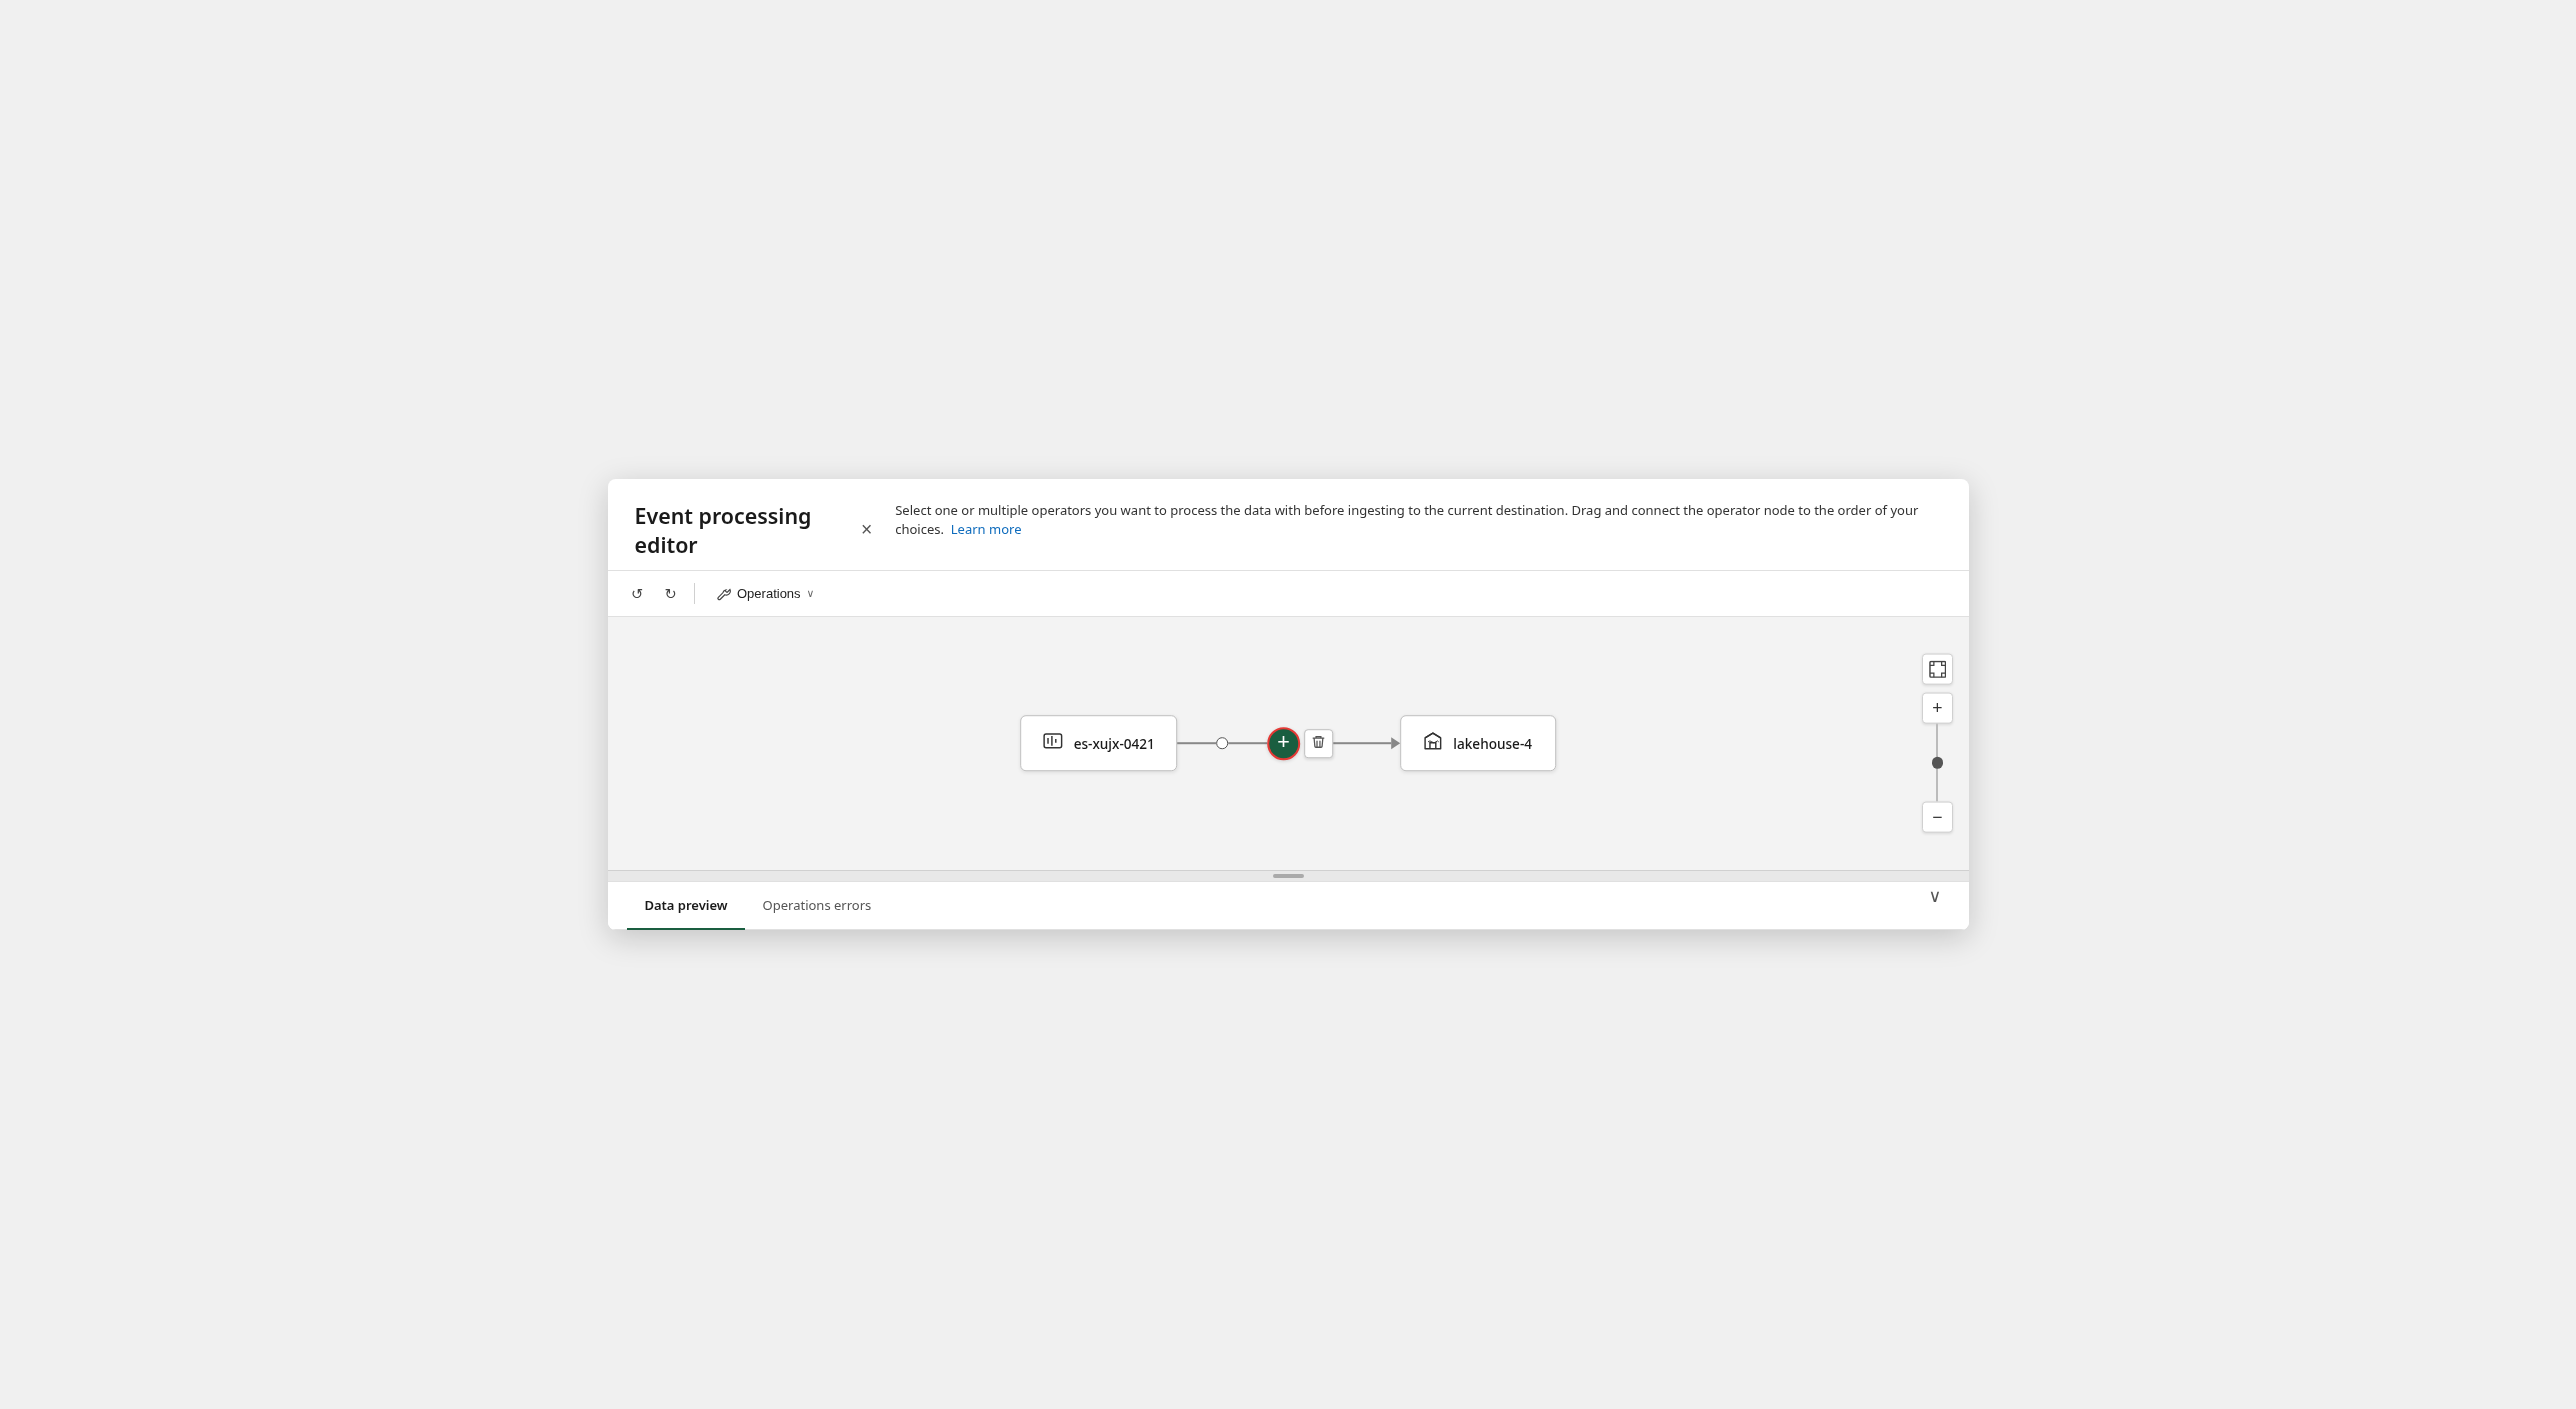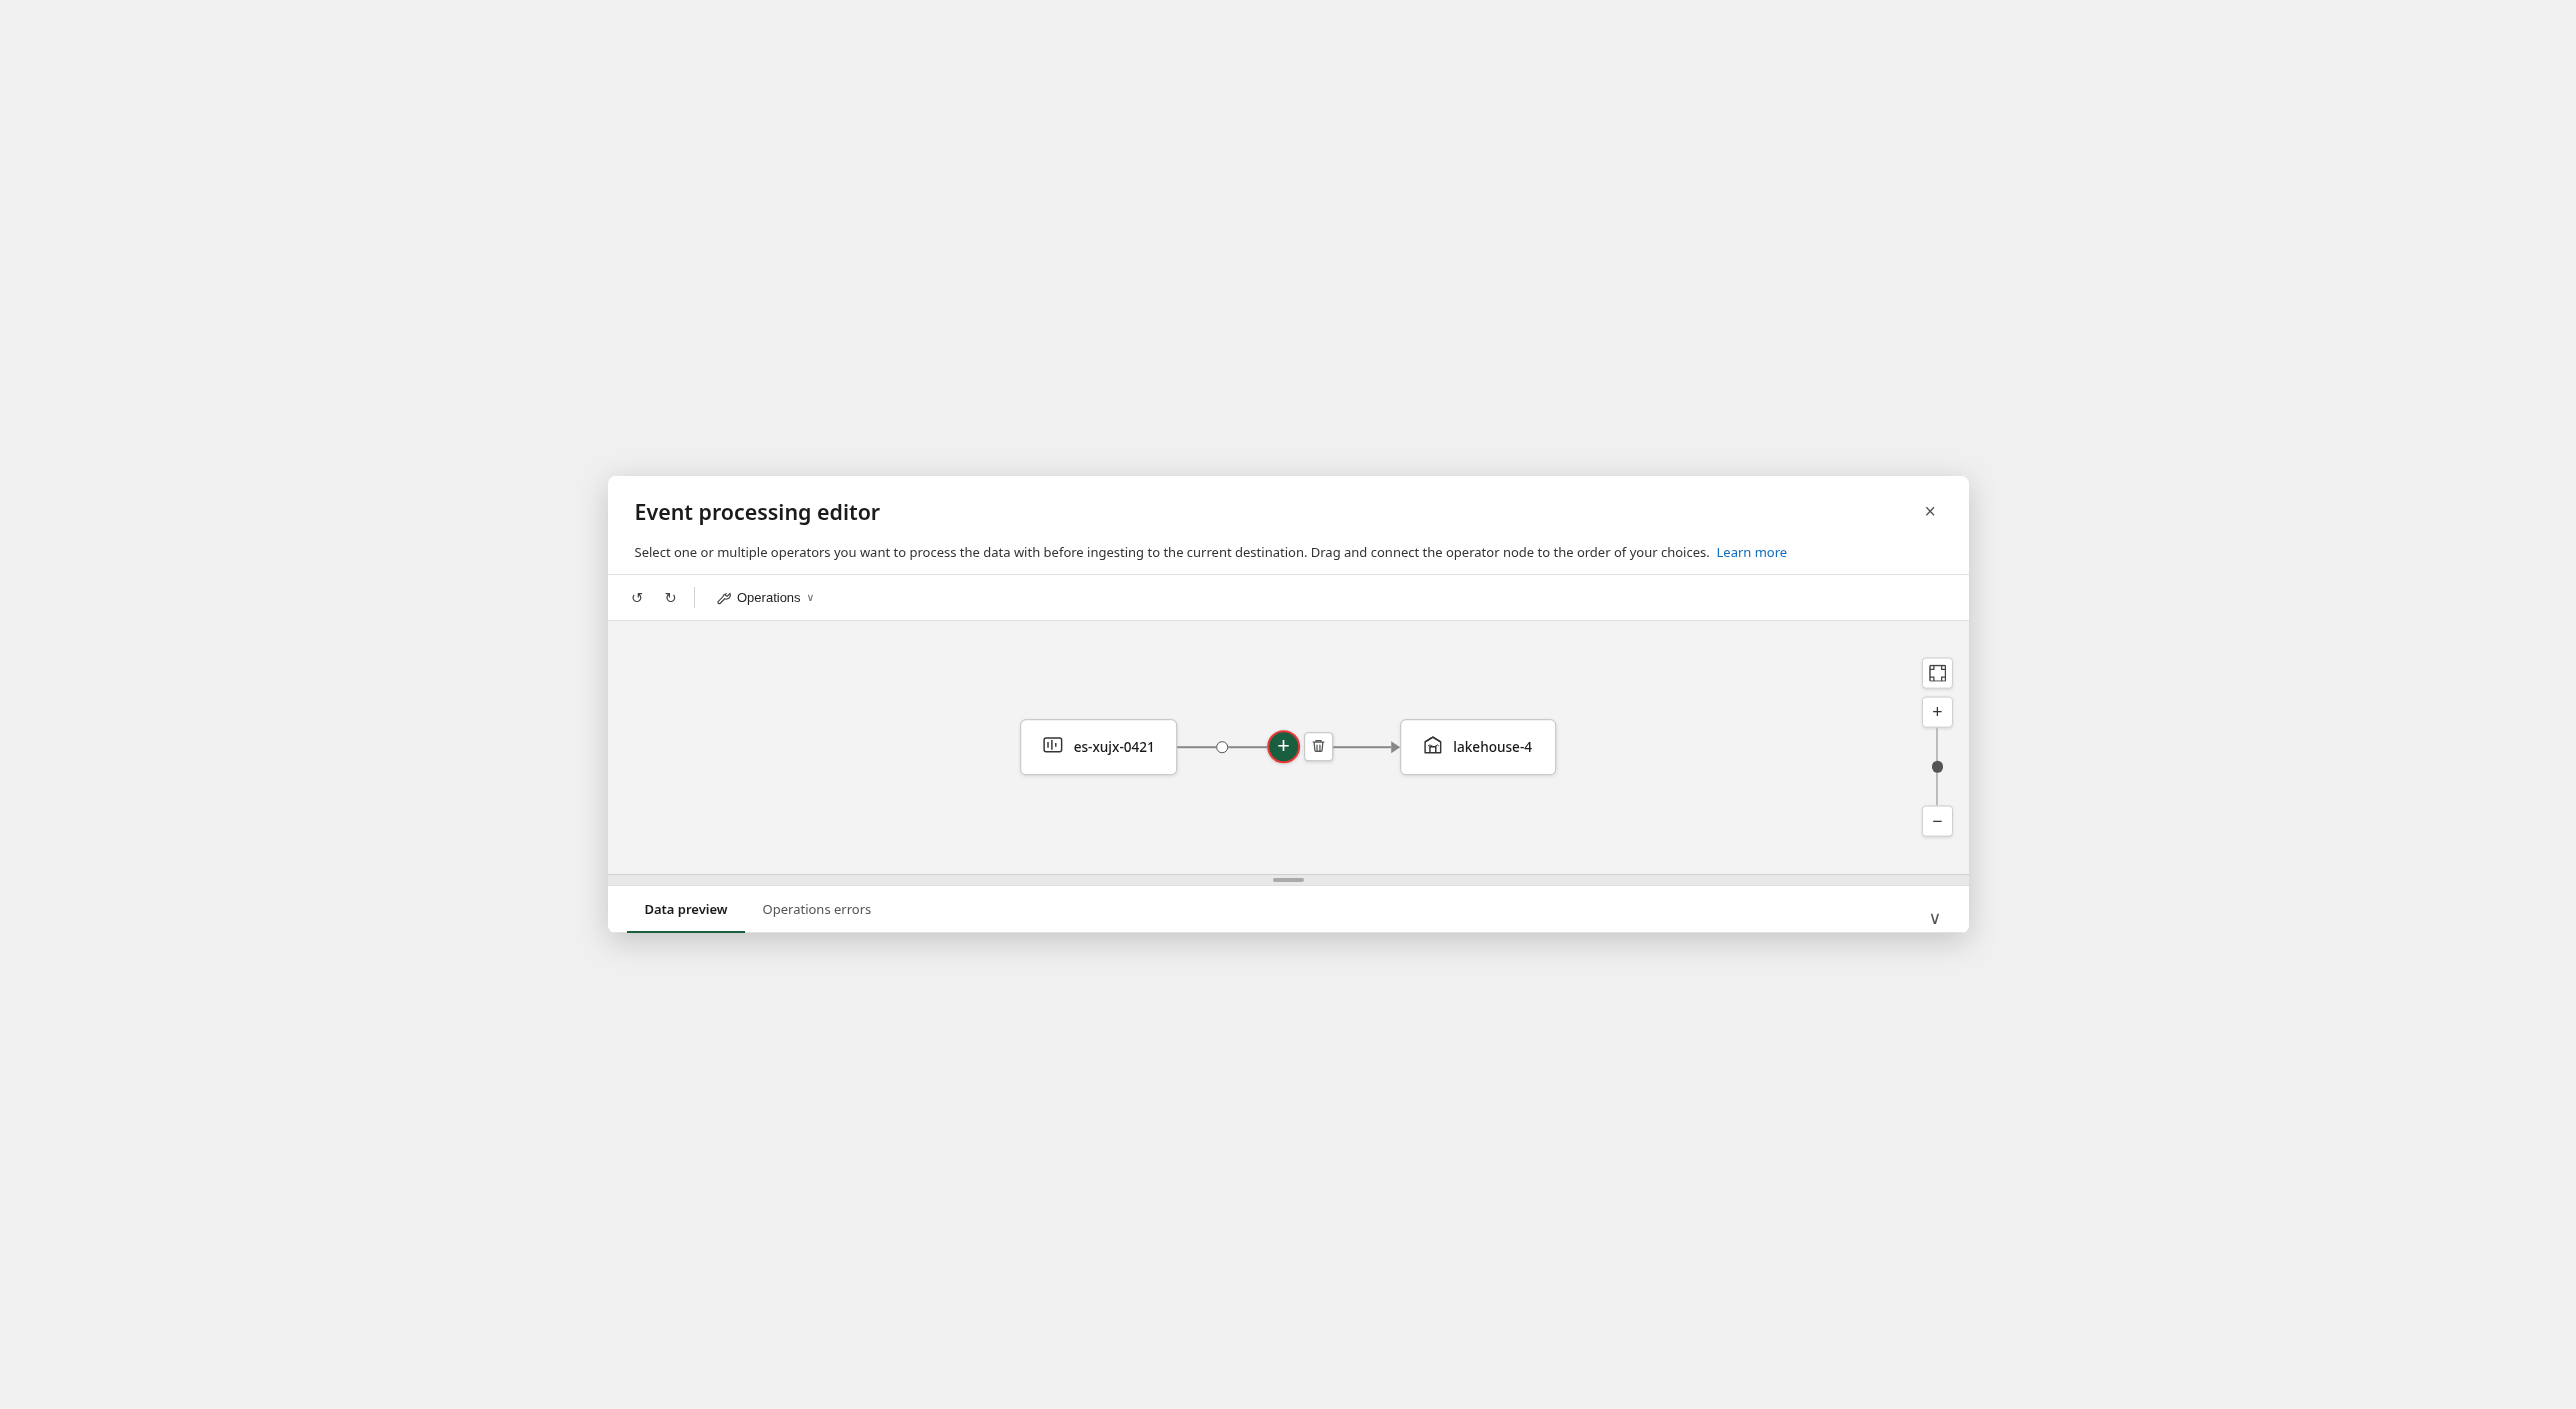--- a/index.html
+++ b/index.html
@@ -19,21 +19,21 @@
       width: 1361px;
       max-width: 100%;
       display: flex;
       flex-direction: column;
       overflow: hidden;
     }
     .modal-header {
       padding: 21.4px 27px 11.7px 27px;
       border-bottom: none;
       display: flex;
-      flex-direction: column;
+      flex-direction: row;
       gap: 17px;
       position: relative;
     }
     .modal-title-row {
       display: flex;
       align-items: center;
       justify-content: space-between;
     }
     .modal-title {
       font-size: 21.4px;
@@ -275,21 +275,21 @@
       border-radius: 1.9px;
     }
 
     
     .bottom-panel {
       background: #fff;
       border-top: 1px solid #e0e0e0;
     }
     .tabs-row {
       display: flex;
-      align-items: flex-end;
+      align-items: flex-start;
       padding: 0 19.4px;
       border-bottom: 1px solid #e0e0e0;
       justify-content: space-between;
     }
     .tabs-left {
       display: flex;
       gap: 0;
     }
     .tab {
       padding: 13.6px 17.5px;

